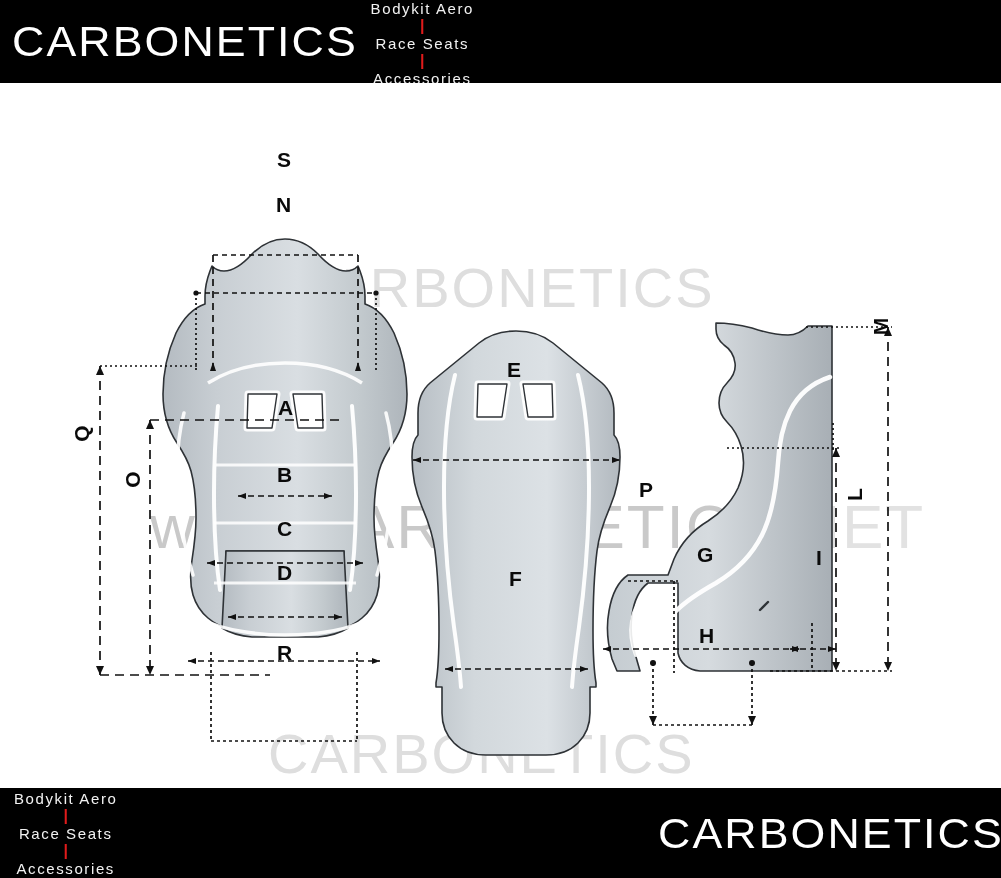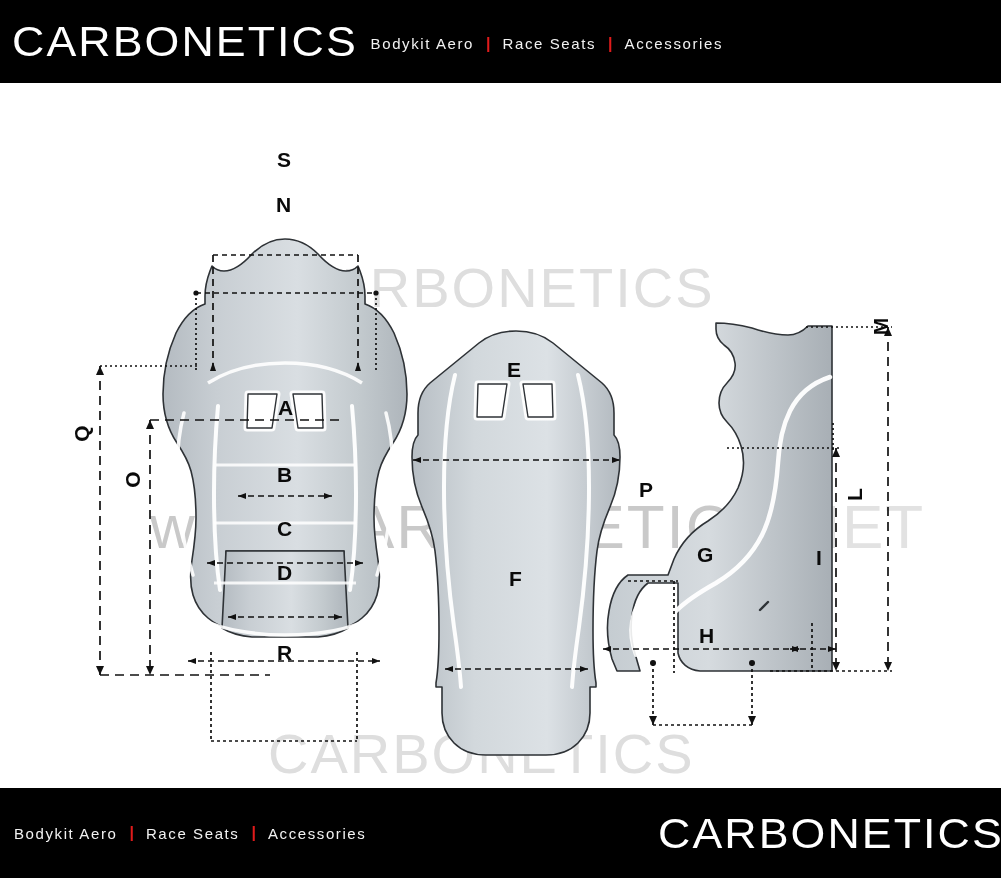--- a/index.html
+++ b/index.html
@@ -21,20 +21,21 @@
   .brand {
     color: #ffffff;
     font-family: "Liberation Sans", sans-serif;
     font-size: 43px; font-weight: 400; letter-spacing: 2px;
     line-height: 1; margin-left: 12px; white-space: nowrap;
     transform: scaleX(1.04); transform-origin: left center;
   }
   .navstrip {
     display: flex; align-items: center; margin-left: 26px; margin-top: 4px;
     white-space: nowrap;
+    flex-direction: column;
   }
   .navstrip .nav-item {
     color: #f2f2f2; font-size: 15px; letter-spacing: 1.6px;
     font-family: "Liberation Sans", sans-serif;
   }
   .navstrip .nav-sep {
     color: #e01b1b; font-size: 16px; font-weight: bold;
     margin: 0 12px;
   }
 

